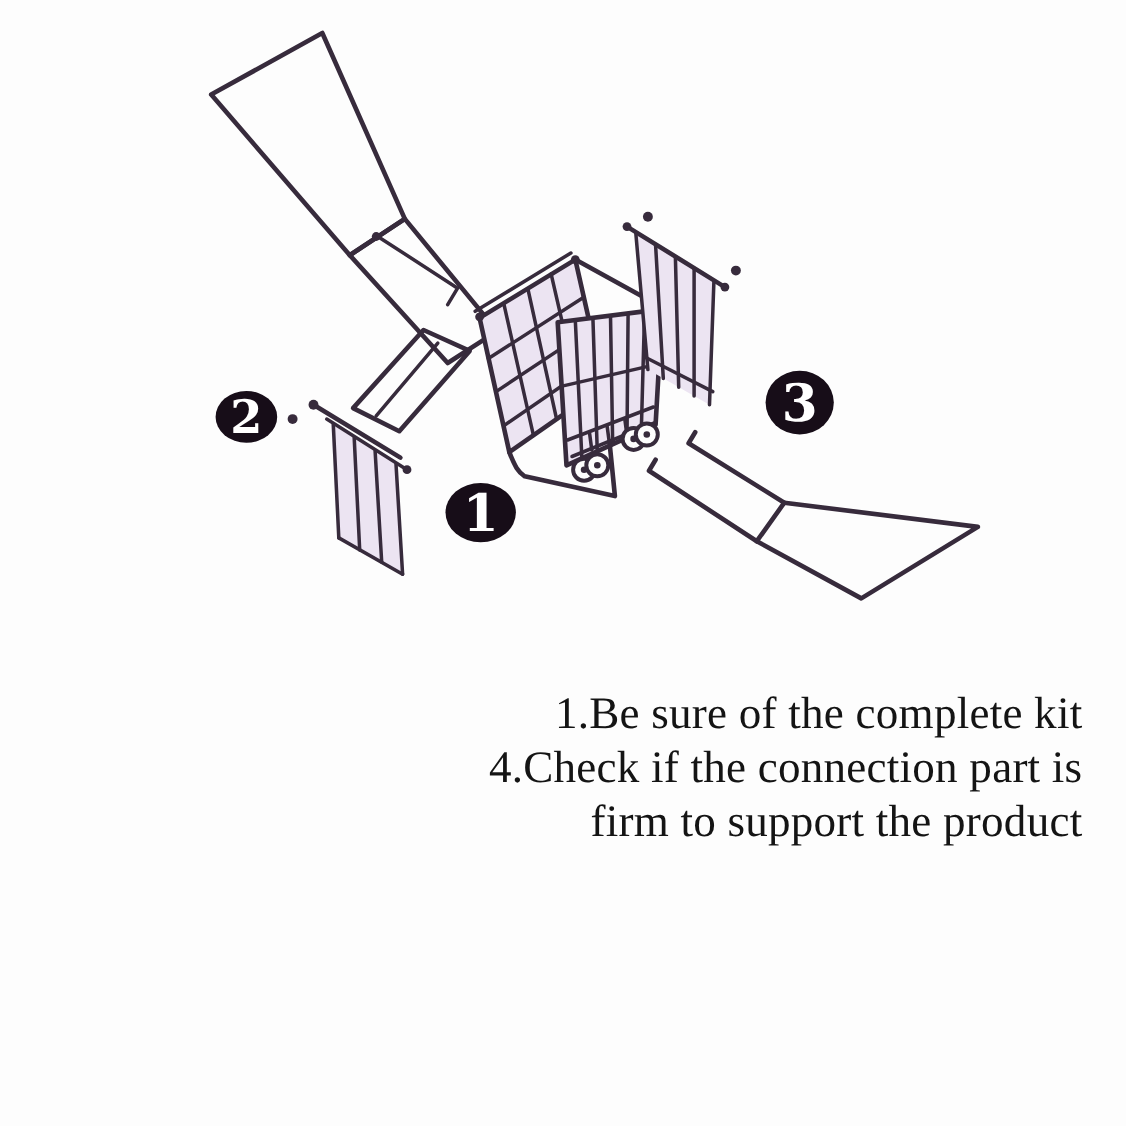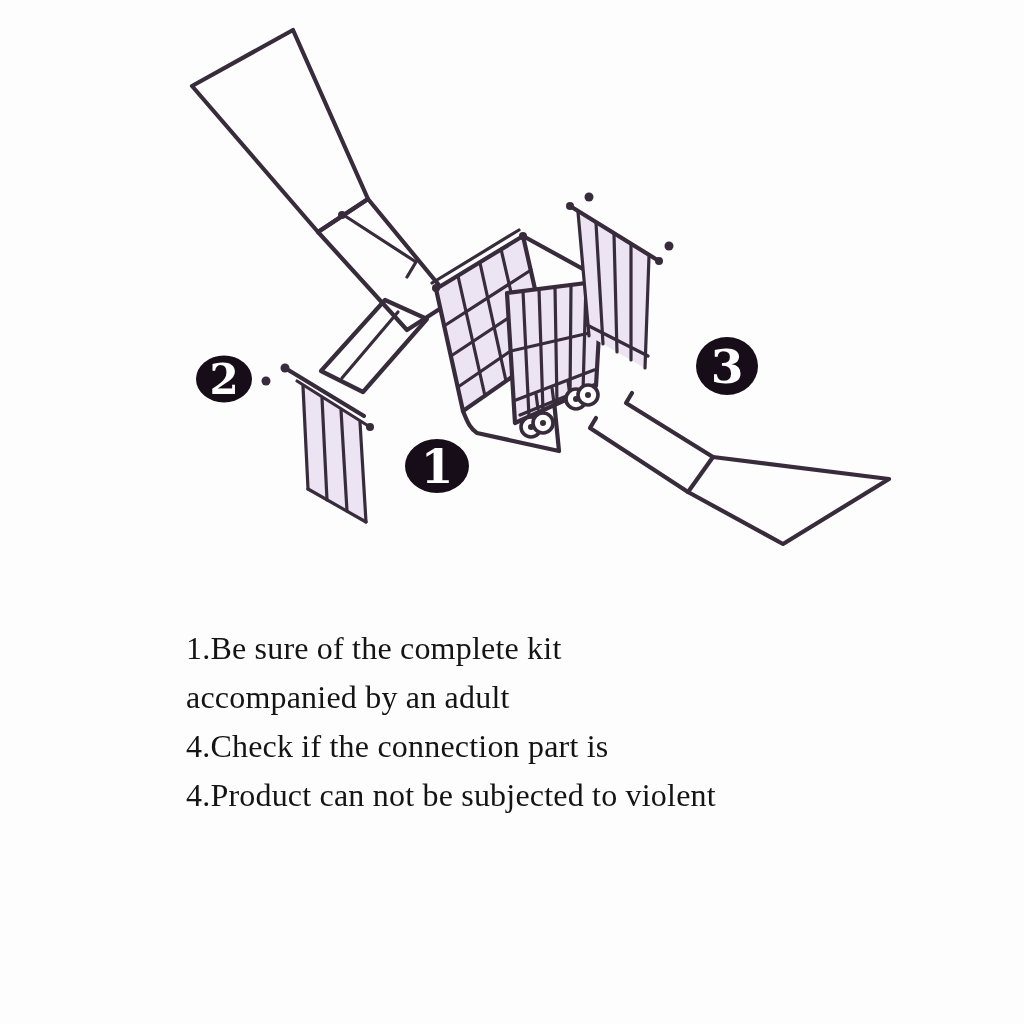--- a/index.html
+++ b/index.html
@@ -21,22 +21,22 @@
   .ln{fill:none;stroke:var(--line);stroke-width:4.2;stroke-linecap:round;stroke-linejoin:round;}
   .ln-thin{fill:none;stroke:var(--line);stroke-width:3.2;stroke-linecap:round;stroke-linejoin:round;}
   .panel{fill:var(--panel);stroke:var(--line);stroke-width:4.2;stroke-linecap:round;stroke-linejoin:round;}
   .panel-soft{fill:var(--panel);stroke:none;}
   .dot{fill:var(--line);stroke:none;}
   .wheel{fill:var(--bg);stroke:var(--line);stroke-width:3.6;}
   .badge-bg{fill:var(--badge);stroke:none;}
   .badge-num{fill:var(--badge-text);font-family:"DejaVu Serif","Liberation Serif",serif;font-weight:bold;text-anchor:middle;}
   .instructions{
     position:absolute;left:186px;top:624px;right:40px;
-    font-size:32px;line-height:49px;color:var(--text);
-    letter-spacing:0.2px;white-space:nowrap;
+    font-size:41px;line-height:49px;color:var(--text);
+    letter-spacing:0.2px;white-space:nowrap;text-align:right;
   }
 </style>
 </head>
 <body>
 
 <div class="sheet">
 
   <svg class="diagram" width="1024" height="610" viewBox="0 0 1024 610">
 
     <g>
@@ -146,18 +146,17 @@
       <text class="badge-num" x="224" y="394" font-size="42">2</text>
     </g>
     <g>
       <ellipse class="badge-bg" cx="727" cy="366" rx="31" ry="29"></ellipse>
       <text class="badge-num" x="727" y="383" font-size="47">3</text>
     </g>
   </svg>
 
   <div class="instructions">
     <div>1.Be sure of the complete kit</div>
-    <div>accompanied by an adult</div>
     <div>4.Check if the connection part is</div>
-    <div>4.Product can not be subjected to violent</div>
+    <div>firm to support the product</div>
   </div>
 
 </div>
 
 </body></html>

